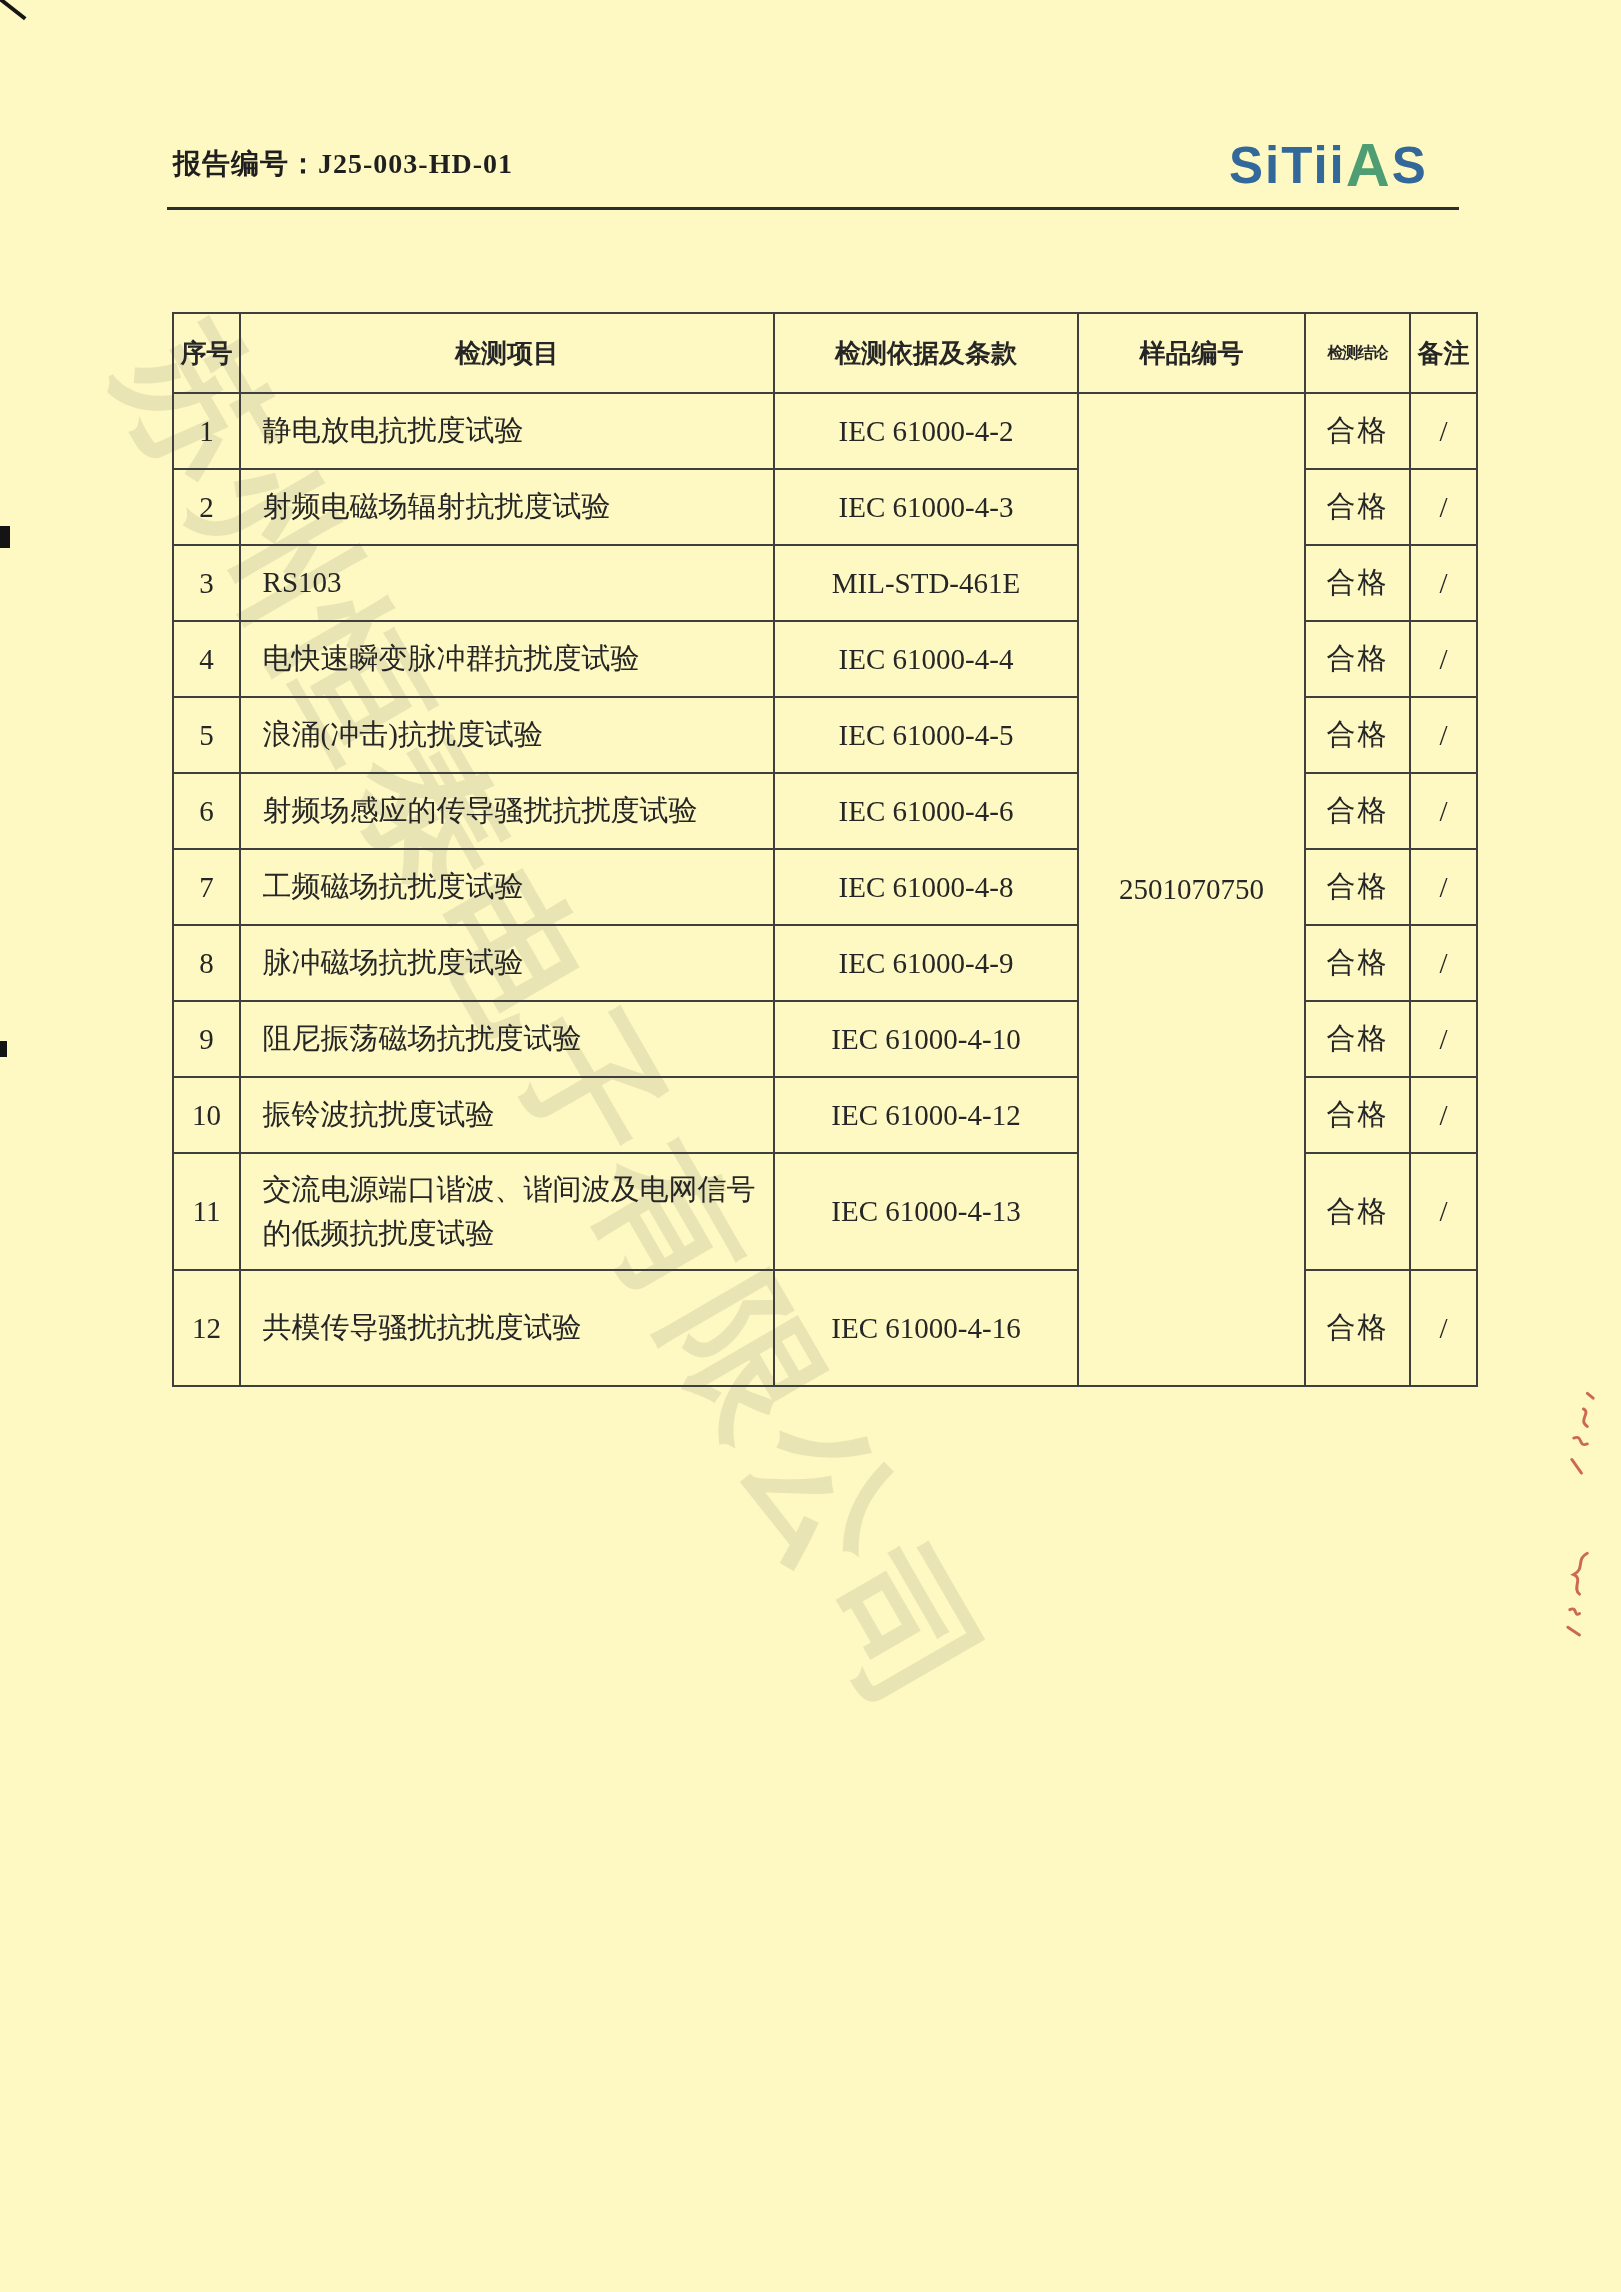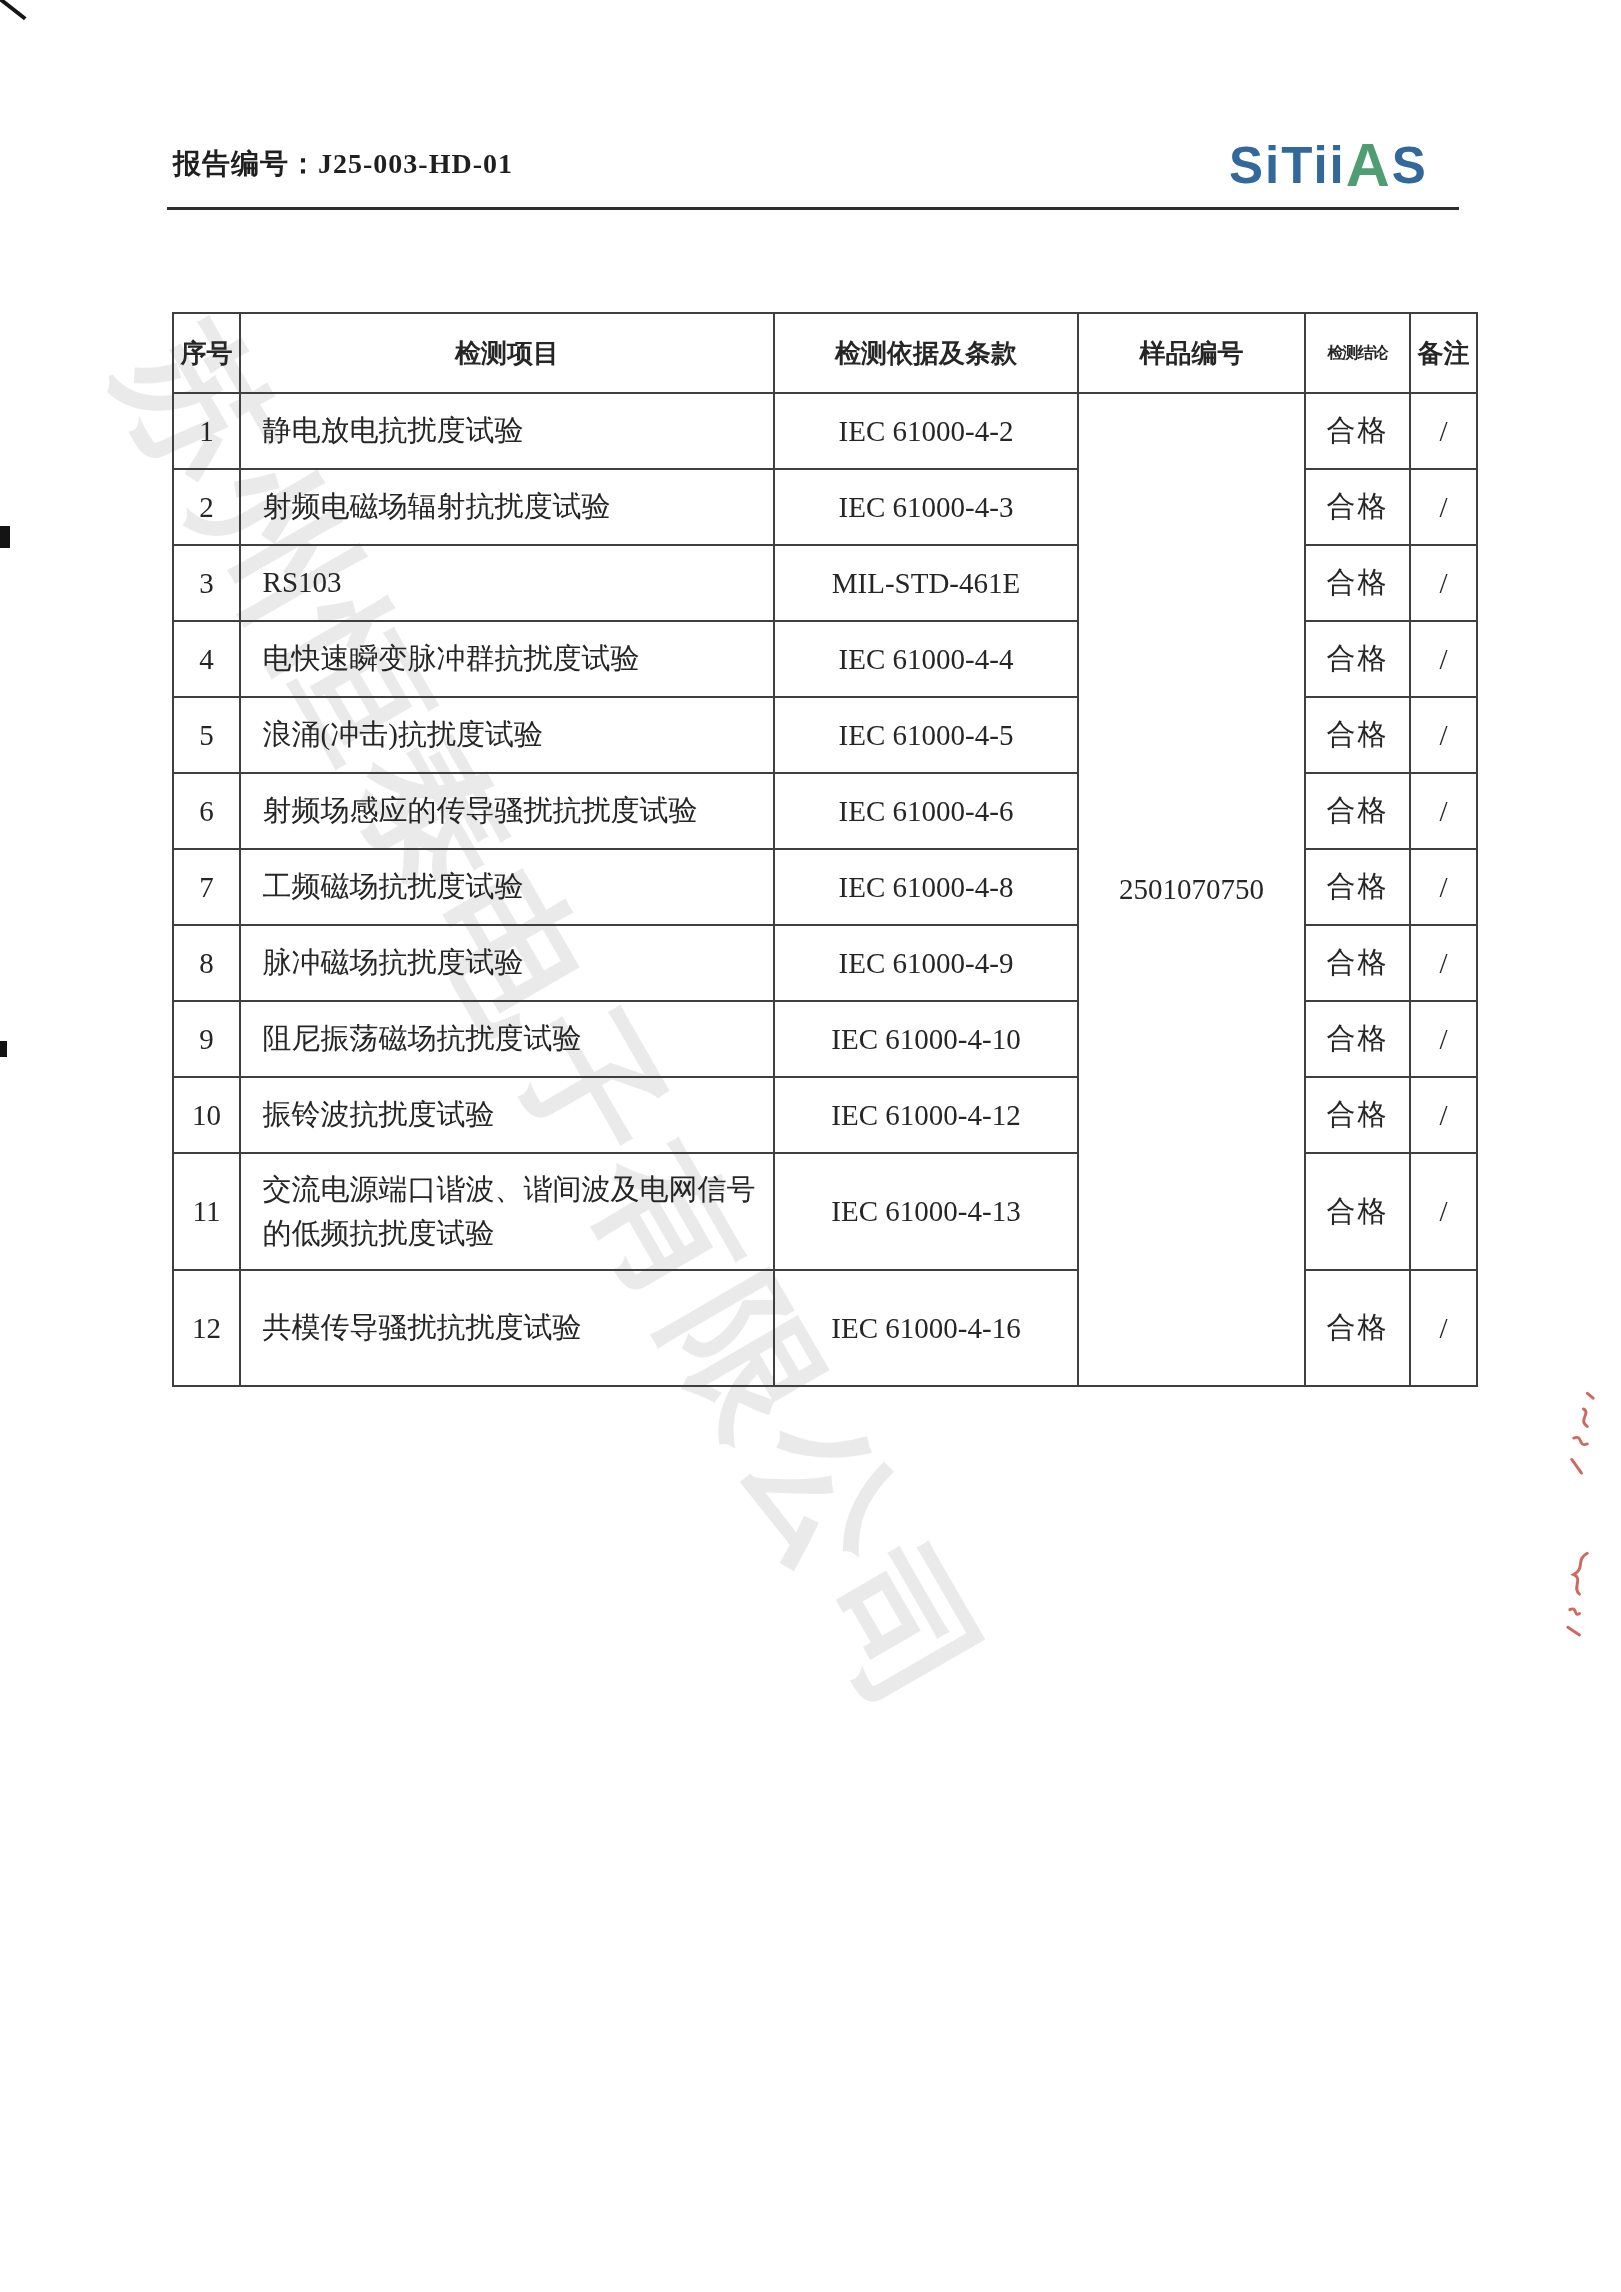--- a/index.html
+++ b/index.html
@@ -1,19 +1,19 @@
 <!DOCTYPE html>
 <html><head>
 <meta charset="utf-8">
 <style>
   html,body{margin:0;padding:0;background:#e8e8e8;}
   .page{
     position:relative;
     width:1621px;height:2293px;
-    background:#ffffff;
+    background:#fef9c3;
     overflow:hidden;
     font-family:"Liberation Serif","DejaVu Serif",serif;
     color:#262626;
   }
   
   .report-number{
     position:absolute;left:173px;top:145px;
     font-size:28px;font-weight:bold;letter-spacing:1px;
     color:#1f1f1f;
   }

